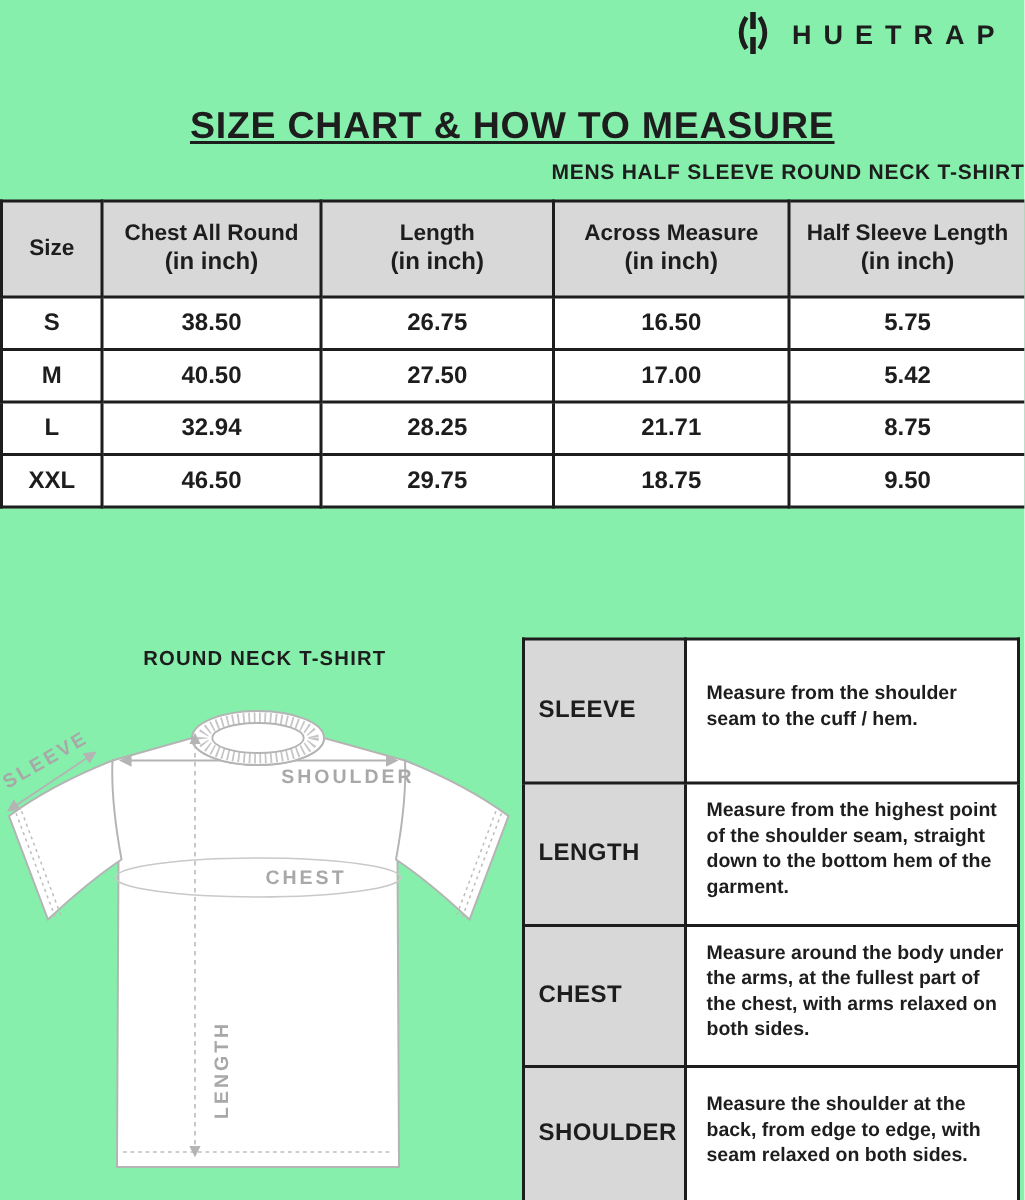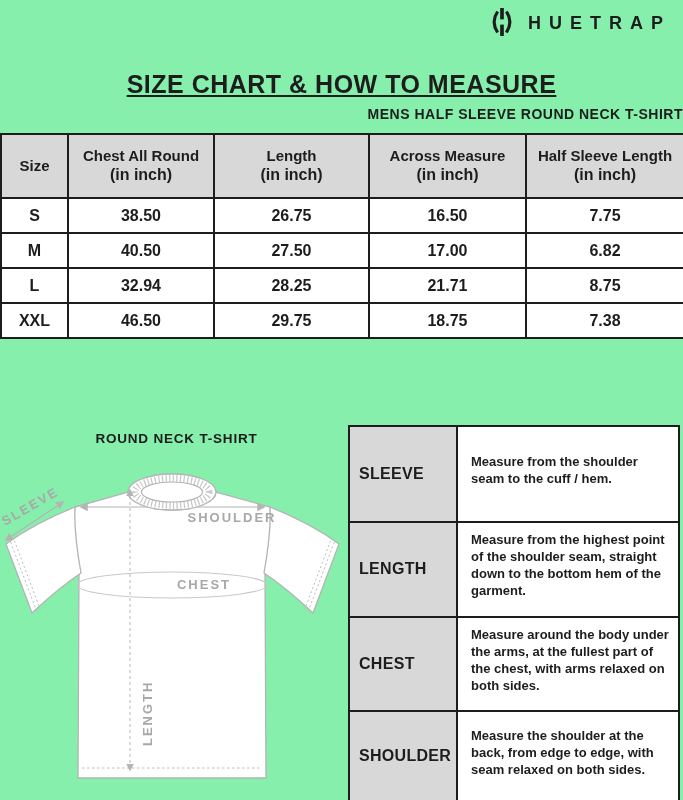--- a/index.html
+++ b/index.html
@@ -75,42 +75,42 @@
         <th><span>Across Measure</span><span class="unit">(in inch)</span></th>
         <th><span>Half Sleeve Length</span><span class="unit">(in inch)</span></th>
       </tr>
     </thead>
     <tbody>
       <tr>
         <td>S</td>
         <td>38.50</td>
         <td>26.75</td>
         <td>16.50</td>
-        <td>7.75</td>
+        <td>5.75</td>
       </tr>
       <tr>
         <td>M</td>
         <td>40.50</td>
         <td>27.50</td>
         <td>17.00</td>
-        <td>6.82</td>
+        <td>5.42</td>
       </tr>
       <tr>
         <td>L</td>
         <td>32.94</td>
         <td>28.25</td>
         <td>21.71</td>
         <td>8.75</td>
       </tr>
       <tr>
         <td>XXL</td>
         <td>46.50</td>
         <td>29.75</td>
         <td>18.75</td>
-        <td>7.38</td>
+        <td>9.50</td>
       </tr>
     </tbody>
   </table>
 
   <div class="diagram-title">ROUND NECK T-SHIRT</div>
 
   <svg class="tshirt-svg" viewBox="0 0 345 345">
     <defs>
       <marker id="ah" viewBox="0 0 10 10" refX="8" refY="5" markerWidth="7" markerHeight="7" orient="auto-start-reverse">
         <path d="M0,0 L10,5 L0,10 z" fill="#b4b4b4"></path>

